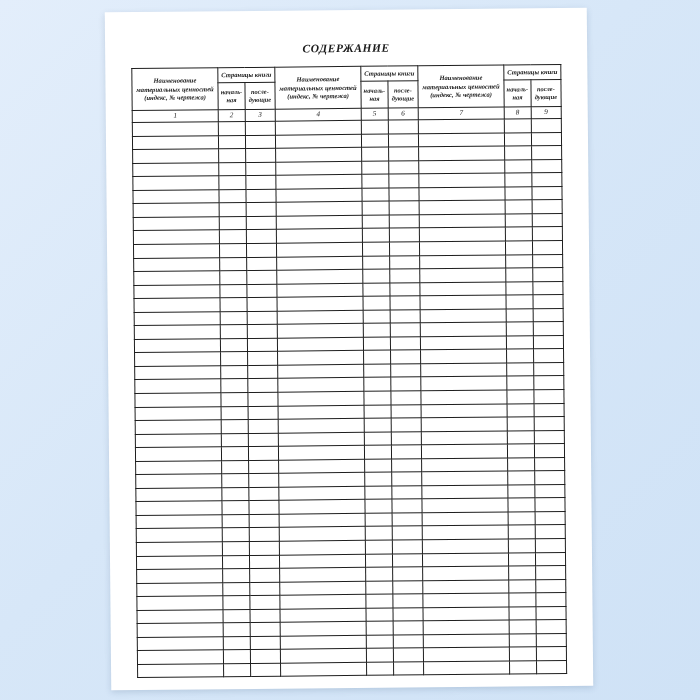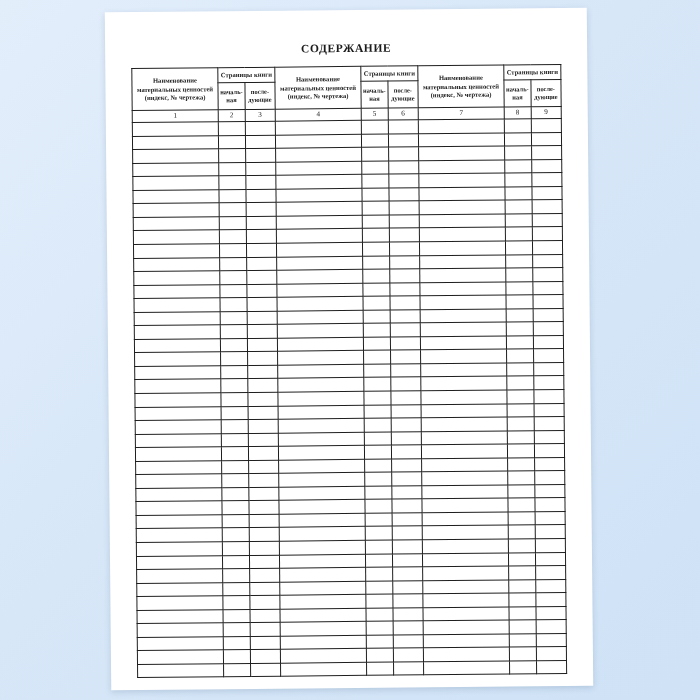--- a/index.html
+++ b/index.html
@@ -10,20 +10,21 @@
     overflow: hidden;
     background: #dce9f7;
     font-family: "Liberation Serif", serif;
   }
 
   #stage {
     position: relative;
     width: 700px;
     height: 700px;
     background: linear-gradient(135deg, #e3eefb 0%, #d7e7f8 45%, #cfe2f6 100%);
+    font-style: italic;
   }
 
   
   #sheet {
     position: absolute;
     left: 108px;
     top: 10px;
     width: 482px;
     height: 678px;
     background: #ffffff;

